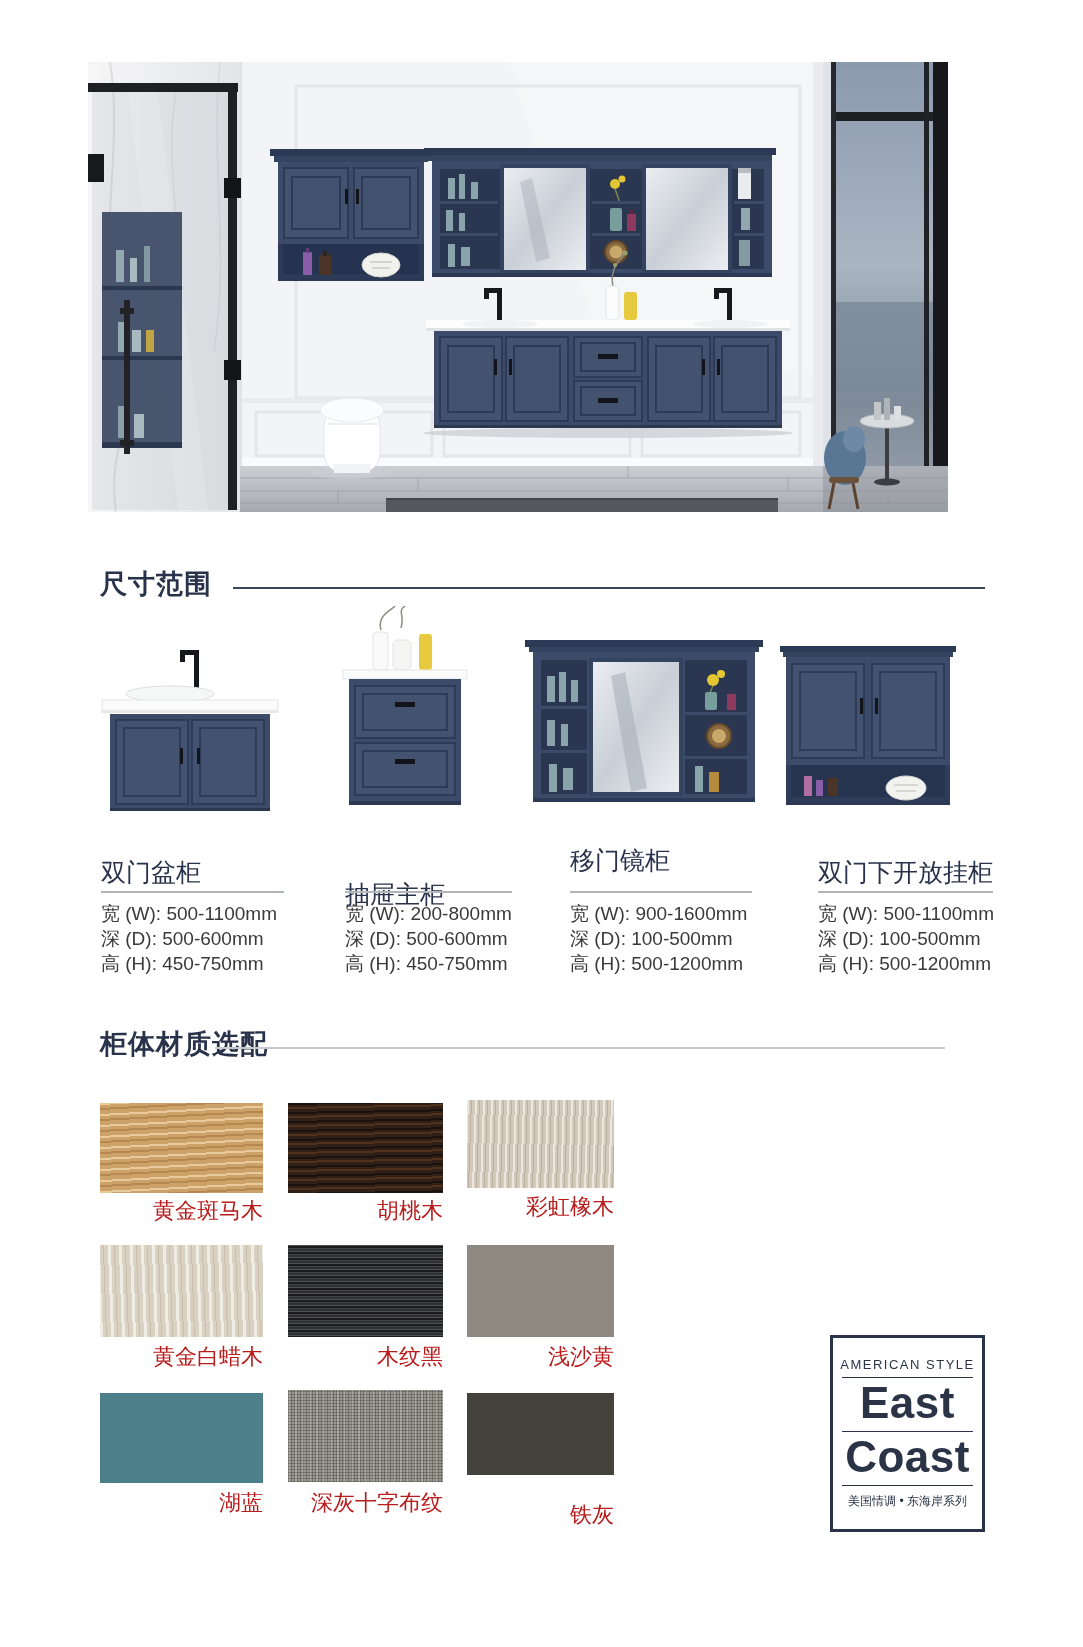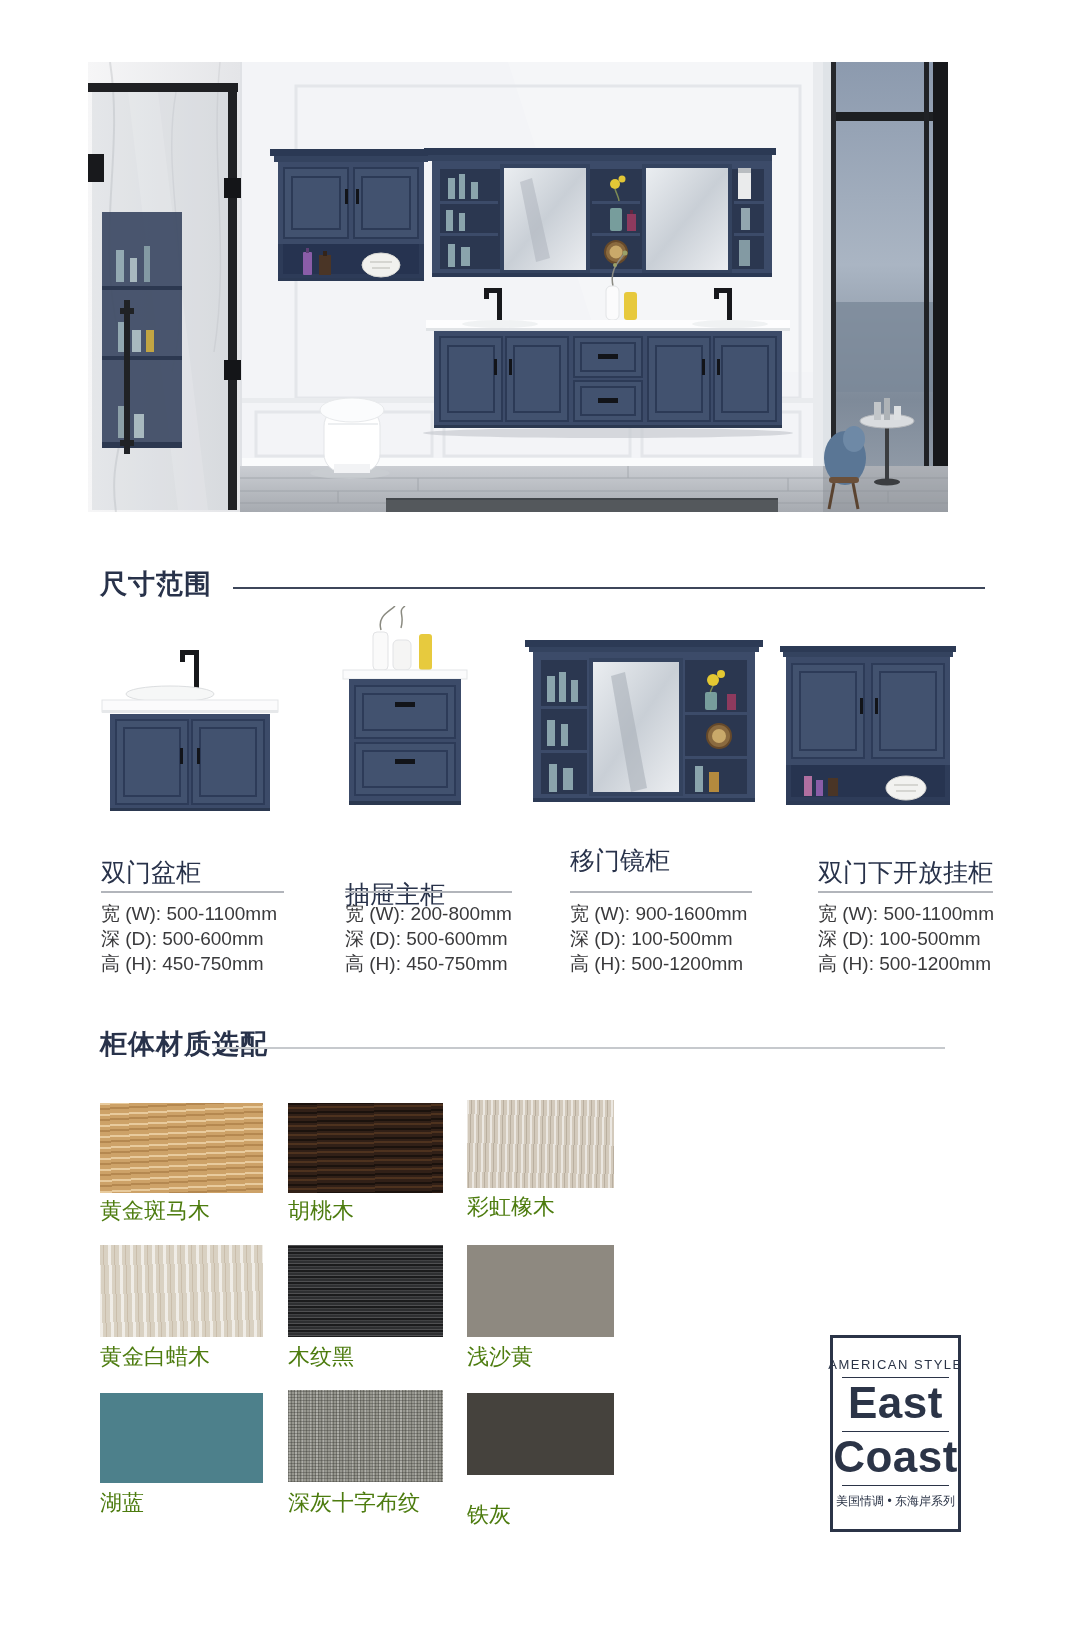--- a/index.html
+++ b/index.html
@@ -7,39 +7,39 @@
         font-family:"Liberation Sans","DejaVu Sans",sans-serif;color:#2a3247;border-radius:6px;}
   .abs{position:absolute;}
   .sec-title{position:absolute;font-size:27px;font-weight:700;color:#28324a;letter-spacing:1px;white-space:nowrap;}
   .rule{position:absolute;height:2px;}
   .rule.dark{background:#3d465a;}
   .rule.light{background:#c6c9cd;}
   .p-title{position:absolute;font-size:25px;font-weight:400;color:#28324a;white-space:nowrap;text-align:right;}
   .p-rule{position:absolute;height:2px;background:#b2b5bb;}
   .p-dims{position:absolute;font-size:19px;color:#3a3a3c;line-height:25px;white-space:nowrap;}
   .swatch{position:absolute;}
-  .sw-label{position:absolute;font-size:22px;color:#4d7c0f;text-align:left;white-space:nowrap;}
+  .sw-label{position:absolute;font-size:22px;color:#b91c1c;text-align:right;white-space:nowrap;}
   
   .tex-flat{background:var(--c);}
   .tex-zebra{background-color:var(--c);
     background-image:repeating-linear-gradient(177deg,rgba(255,236,200,.55) 0 2px,rgba(0,0,0,0) 2px 5px,rgba(130,82,30,.32) 5px 7px,rgba(0,0,0,0) 7px 11px);}
   .tex-walnut{background-color:var(--c);
     background-image:repeating-linear-gradient(179deg,rgba(0,0,0,.45) 0 2px,rgba(0,0,0,0) 2px 4px,rgba(125,80,42,.38) 4px 6px,rgba(0,0,0,0) 6px 9px);}
   .tex-oak{background-color:var(--c);
     background-image:repeating-linear-gradient(92deg,rgba(255,255,255,.55) 0 2px,rgba(0,0,0,0) 2px 4px,rgba(120,105,85,.28) 4px 5px,rgba(0,0,0,0) 5px 8px);}
   .tex-ash{background-color:var(--c);
     background-image:repeating-linear-gradient(88deg,rgba(255,255,255,.6) 0 3px,rgba(0,0,0,0) 3px 6px,rgba(150,123,92,.22) 6px 7px,rgba(0,0,0,0) 7px 11px);}
   .tex-woodblack{background-color:var(--c);
     background-image:repeating-linear-gradient(180deg,rgba(255,255,255,.16) 0 1px,rgba(0,0,0,.42) 1px 3px,rgba(255,255,255,.09) 3px 4px,rgba(0,0,0,0) 4px 6px);}
   .tex-cross{background-color:var(--c);
     background-image:repeating-linear-gradient(90deg,rgba(40,40,36,.30) 0 1px,rgba(0,0,0,0) 1px 3px),
                      repeating-linear-gradient(0deg,rgba(40,40,36,.30) 0 1px,rgba(0,0,0,0) 1px 3px),
                      repeating-linear-gradient(90deg,rgba(255,255,255,.22) 0 2px,rgba(0,0,0,0) 2px 7px);}
   
-  .logo-box{position:absolute;left:830px;top:1335px;width:131px;height:197px;box-sizing:border-box;
+  .logo-box{position:absolute;left:830px;top:1335px;width:155px;height:197px;box-sizing:border-box;
             border:3px solid #2b3447;display:flex;flex-direction:column;align-items:center;justify-content:center;
             padding:10px 9px;color:#2b3447;}
   .logo-style{font-size:13px;letter-spacing:1.5px;white-space:nowrap;}
   .logo-hr{width:100%;height:1px;background:#2b3447;margin:5px 0 3px;}
   .logo-big{font-size:44px;font-weight:700;line-height:1.02;letter-spacing:.5px;}
   .logo-series{font-size:12px;margin-top:4px;white-space:nowrap;}
 </style>
 </head>
 <body>
 

